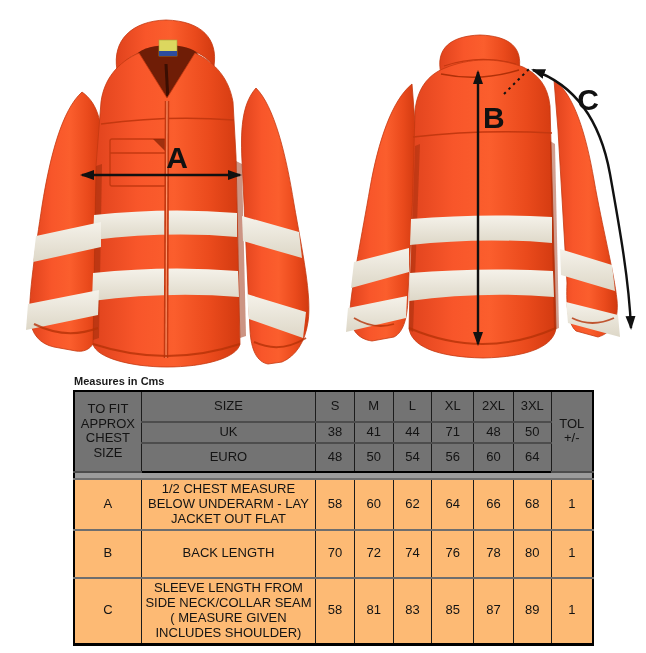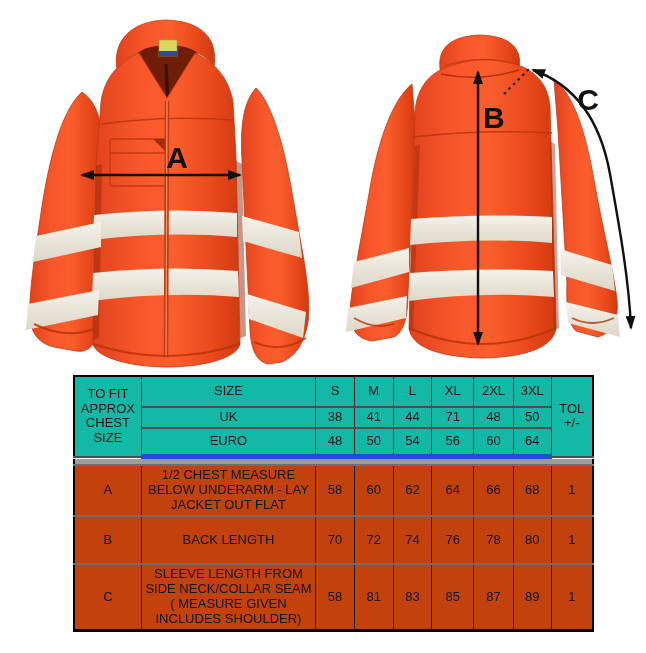--- a/index.html
+++ b/index.html
@@ -11,24 +11,24 @@
   #front-jacket{left:14px;top:6px;}
   #back-jacket{left:330px;top:6px;}
   #table-block{position:absolute;left:73px;top:375px;width:521px;}
   #measures-note{font-size:11px;font-weight:bold;color:#1a1a1a;margin:0 0 2px 1px;line-height:13px;}
   table.sz{border-collapse:collapse;table-layout:fixed;width:521px;}
   table.sz td{
     text-align:center;vertical-align:middle;font-size:13px;line-height:1.15;
     padding:2px 1px;color:#141414;overflow:hidden;
   }
   table.hdr{border:2px solid #000;}
-  table.hdr td{background:#14b8a6;border:1px solid #1c1c1c;border-bottom:2px solid #4d4d4d;}
-  table.hdr tr:last-child td{border-bottom:5px solid #1d4ed8;}
+  table.hdr td{background:#737373;border:1px solid #1c1c1c;border-bottom:2px solid #4d4d4d;}
+  table.hdr tr:last-child td{border-bottom:1px solid #1d4ed8;}
   table.bt{border:2px solid #000;border-bottom-width:3px;}
-  table.bt td{background:#c2410c;border-left:1px solid #1c1c1c;border-right:1px solid #1c1c1c;
+  table.bt td{background:#fdba74;border-left:1px solid #1c1c1c;border-right:1px solid #1c1c1c;
     border-top:2px solid #6e6e6e;border-bottom:2px solid #6e6e6e;}
   td.desc{font-size:12.5px;line-height:1.17;padding:2px 3px;}
   .sep{height:5px;background:#9c9c9c;border-left:2px solid #000;border-right:2px solid #000;box-sizing:border-box;}
   .mlabel{font:bold 30px "Liberation Sans","DejaVu Sans",sans-serif;fill:#111;}
 </style>
 </head>
 <body>
 
 <div id="canvas">
 
@@ -148,20 +148,21 @@
     </g>
 
     <g>
       <path d="M174,88 L199,63" stroke="#111" stroke-width="2" stroke-dasharray="2.5,4" fill="none"></path>
       <path d="M203,64 C248,80 271,118 280,168 C290,224 299,275 301,322" fill="none" stroke="#111" stroke-width="2.4" marker-start="url(#ahb)" marker-end="url(#ahb)"></path>
       <text class="mlabel" x="258" y="104" text-anchor="middle">C</text>
     </g>
   </svg>
 
   <div id="table-block">
+    <div id="measures-note">Measures in Cms</div>
 
     <table class="sz hdr">
       <colgroup>
         <col style="width:66px">
           <col style="width:171px">
         <col style="width:38px">
           <col style="width:38px">
           <col style="width:38px">
         <col style="width:41px">
           <col style="width:39px">

